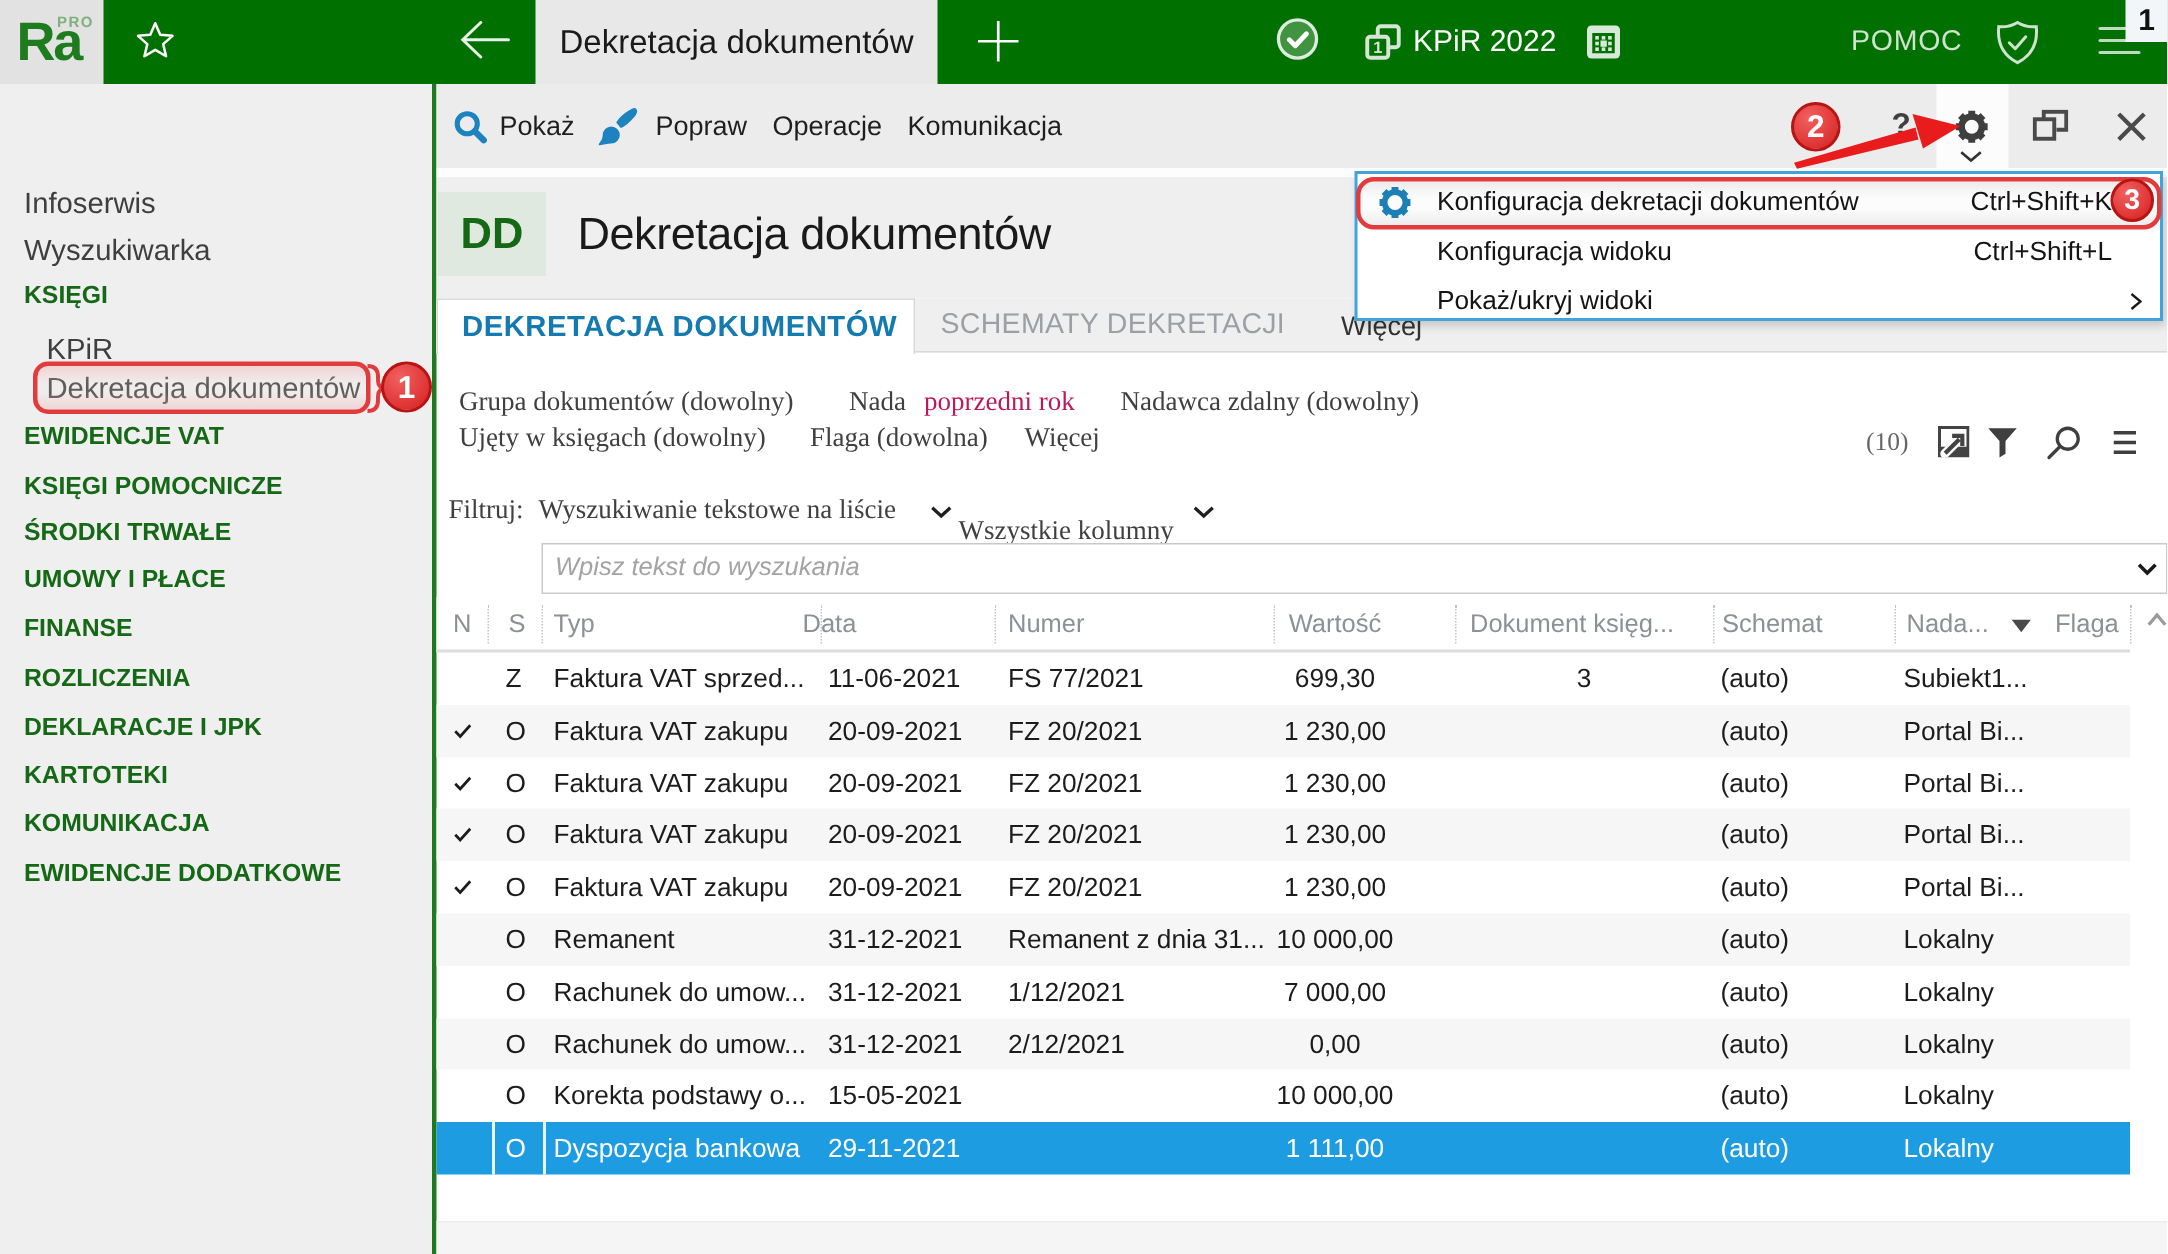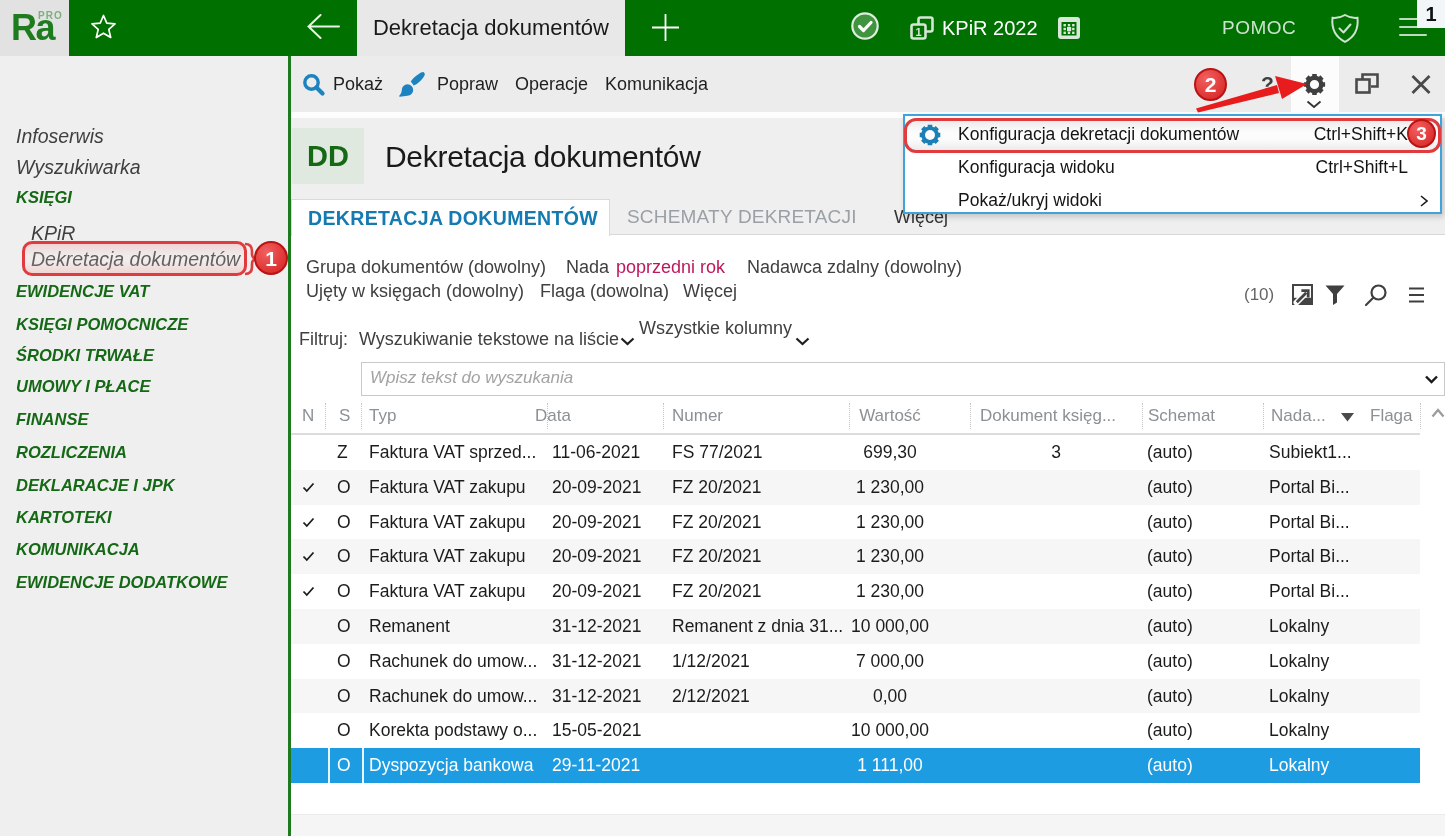--- a/index.html
+++ b/index.html
@@ -8,47 +8,47 @@
   body { font-family:"Liberation Sans", sans-serif; }
   #app { position:relative; width:1445px; height:836px; background:#fff; overflow:hidden; }
   .abs { position:absolute; }
 
   #topbar { left:0; top:0; width:1445px; height:56px; background:#007000; }
   #logo { left:0; top:0; width:69px; height:56px; background:#e2e2e2; }
   #logo .ra { position:absolute; left:11px; top:10px; font-size:36px; line-height:1; font-weight:bold; color:#1e7c1e; letter-spacing:-1.5px;}
   #logo .pro { position:absolute; left:38px; top:11px; font-size:10px; line-height:1; font-weight:bold; color:#7db07d; letter-spacing:1px;}
   #toptab { left:357px; top:0; width:268px; height:56px; background:#e8e8e8; color:#1a1a1a; font-size:22px; line-height:56px; text-align:center; }
   .tb-txt { color:#fff; font-size:20px; line-height:56px; }
-  #pomoc { color:#cfe2cf; font-size:19px; line-height:56px; }
+  #pomoc { color:#cfe2cf; font-size:19px; line-height:56px;margin-left:12px; }
   #badge1 { left:1417px; top:0; width:28px; height:28px; background:#f2f6f9; color:#111; font-weight:bold; font-size:20px; text-align:center; line-height:28px; z-index:3;}
   .hline { position:absolute; width:28px; height:2px; background:rgba(255,255,255,0.75); border-radius:1px;}
 
   #sidebar { left:0; top:56px; width:289px; height:780px; background:#efefef; }
   #sbsearch { left:0; top:0; width:289px; height:56px; background:#e2e2e2; }
   #sbsearch .ph { position:absolute; left:17px; top:15px; font-style:italic; font-size:20px; color:#9b9b9b; }
-  .sb-item { position:absolute; left:16px; font-size:19.5px; color:#3f3f3f; white-space:nowrap;font-style:italic; }
+  .sb-item { position:absolute; left:16px; font-size:19.5px; color:#3f3f3f; white-space:nowrap; }
   .sb-sub  { left:31px; }
   .sb-green { font-weight:bold; color:#156815; font-size:16.5px; }
   #vline { left:288px; top:56px; width:3px; height:780px; background:#1f7a1f; }
 
   #toolbar { left:291px; top:56px; width:1154px; height:56px; background:#ececec; }
   .tool-txt { position:absolute; top:0; font-size:18px; color:#1f1f1f; line-height:56px; }
   #gearbox { position:absolute; left:1000px; top:0; width:48px; height:56px; background:#fcfcfc; }
 
   #whitestrip { left:291px; top:112px; width:1154px; height:6px; background:#fdfdfd; }
   #headband { left:291px; top:118px; width:1154px; height:81px; background:#efefef; }
   #ddbox { position:absolute; left:1px; top:10px; width:72px; height:56px; background:#dfe9df; color:#156915; font-weight:bold; font-size:29px; text-align:center; line-height:56px; }
   #pagetitle { position:absolute; left:94px; top:22px; font-size:30px; color:#1a1a1a; letter-spacing:-0.3px; }
 
   #tabrow { left:291px; top:199px; width:1154px; height:36px; background:#efefef; border-bottom:1px solid #d9d9d9; }
   #tabactive { left:291px; top:199px; width:319px; height:37px; background:#fff; border:1px solid #d9d9d9; border-bottom:none; color:#147ab0; font-weight:bold; font-size:19.5px; line-height:36px; padding-left:16px; letter-spacing:0.35px; }
   #tab2 { position:absolute; left:336px; top:0; font-size:19px; color:#9aa0a5; line-height:36px; letter-spacing:0.2px; }
   #tab3 { position:absolute; left:603px; top:0; font-size:18px; color:#333; line-height:36px; }
 
-  .flt { position:absolute; font-size:18px; color:#404040; white-space:nowrap; }
+  .flt { position:absolute; font-size:18px; color:#404040; white-space:nowrap;font-family:Liberation Serif, serif; }
   .blue { color:#be185d; }
   #searchinput { left:361px; top:362px; width:1084px; height:34px; background:#fff; border:1px solid #c9c9c9; }
   #searchinput .ph { position:absolute; left:8px; top:5px; font-style:italic; font-size:17px; color:#a3a3a3; }
 
   #thead { left:291px; top:398px; width:1129px; height:37px; background:#fff; border-bottom:2px solid #dcdcdc; }
   .th { position:absolute; top:8px; font-size:17px; color:#8b9196; white-space:nowrap; }
   .colsep { position:absolute; top:5px; height:26px; width:0; border-left:1px dotted #c4c4c4; }
   .row { position:absolute; left:291px; width:1129px; height:34.8px; font-size:17.5px; color:#1c1c1c; }
   .row.alt { background:#f6f6f7; }
   .row.sel { background:#1e9ce2; color:#fff; }
@@ -229,21 +229,21 @@
   </svg>
   <svg class="abs" style="left:1409px;top:287px" width="15" height="16" viewBox="0 0 15 16">
     <path d="M0 1.5 H15 M0 8 H15 M0 14.5 H15" stroke="#3f3f3f" stroke-width="2.2"></path>
   </svg>
 
   <div class="flt" style="left:299px;top:329px">Filtruj:</div>
   <div class="flt" style="left:359px;top:329px">Wyszukiwanie tekstowe na liście</div>
   <svg class="abs" style="left:620px;top:337px" width="15" height="9" viewBox="0 0 15 9">
     <path d="M1.5 1.5 L7.5 7 L13.5 1.5" fill="none" stroke="#1f1f1f" stroke-width="2.2"></path>
   </svg>
-  <div class="flt" style="left:639px;top:318px">Wszystkie kolumny</div>
+  <div class="flt" style="left:639px;top:343px">Wszystkie kolumny</div>
   <svg class="abs" style="left:795px;top:337px" width="15" height="9" viewBox="0 0 15 9">
     <path d="M1.5 1.5 L7.5 7 L13.5 1.5" fill="none" stroke="#1f1f1f" stroke-width="2.2"></path>
   </svg>
 
   <div class="abs" id="searchinput">
       <span class="ph">Wpisz tekst do wyszukania</span>
     </div>
   <svg class="abs" style="left:1425px;top:375px" width="13" height="9" viewBox="0 0 13 9">
     <path d="M1 1.5 L6.5 7 L12 1.5" fill="none" stroke="#1a1a1a" stroke-width="2.4"></path>
   </svg>

